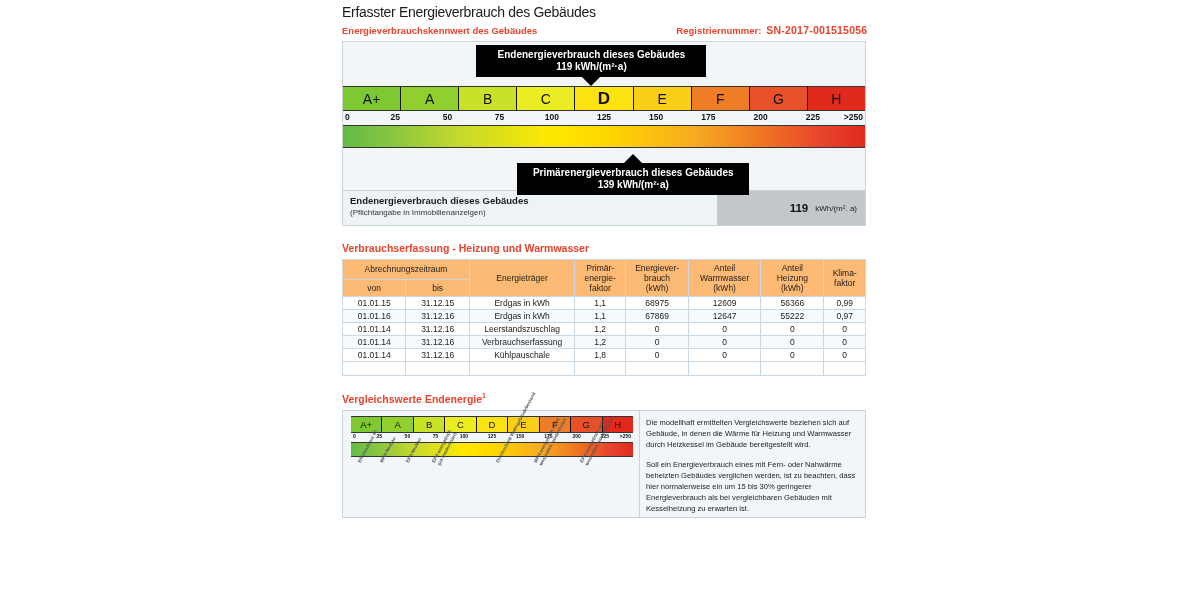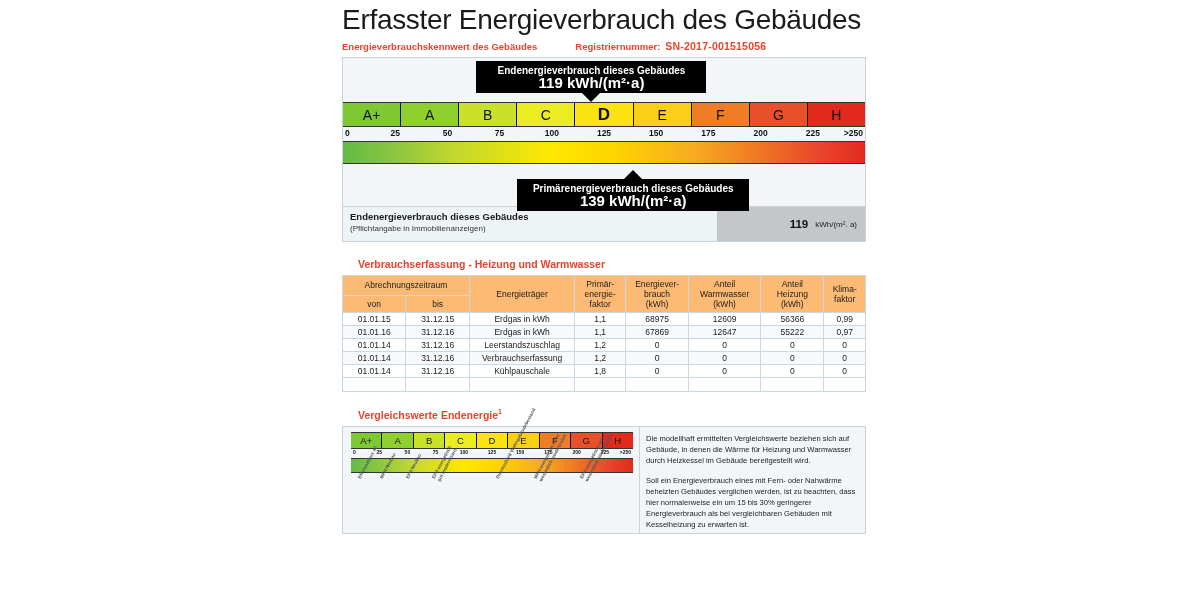--- a/index.html
+++ b/index.html
@@ -3,43 +3,43 @@
 <meta charset="utf-8">
 <style>
   html,body{margin:0;padding:0;}
   body{
     width:1200px;height:600px;background:#ffffff;
     font-family:"Liberation Sans", sans-serif;color:#1a1a1a;overflow:hidden;
   }
   .page{position:absolute;left:336px;top:0;width:532px;height:600px;}
 
   .doc-title{
-    font-size:28px;font-weight:400;letter-spacing:-0.3px;color:#1b1b1b;
+    font-size:14px;font-weight:400;letter-spacing:-0.3px;color:#1b1b1b;
     margin:4px 0 0 6px;white-space:nowrap;
   }
   .subhead-row{
     display:flex;align-items:baseline;margin:4px 0 0 6px;
-    font-size:9.5px;color:#e8432c;font-weight:600;
+    font-size:9.5px;color:#e8432c;font-weight:600;gap:39px;
   }
   .subhead-left{flex:0 0 auto;}
-  .subhead-right{margin-left:38px;white-space:nowrap;}
+  .subhead-right{margin-left:100px;white-space:nowrap;}
   .reg-no{font-weight:700;font-size:10.5px;letter-spacing:0.2px;margin-left:5px;}
 
   
   .scale-panel{
     position:relative;margin:5px 0 0 6px;width:524px;
     background:#f2f6f8;border:1px solid #c9d4da;box-sizing:border-box;
   }
   .callout-zone{position:relative;height:44px;}
   .callout{
     position:absolute;background:#000;color:#fff;text-align:center;
     padding:4px 9px 5px 9px;box-sizing:border-box;
   }
   .callout .l1{font-size:10px;font-weight:700;line-height:12px;white-space:nowrap;}
-  .callout .l2{font-size:15px;font-weight:700;line-height:11px;}
+  .callout .l2{font-size:10px;font-weight:700;line-height:11px;}
   .callout .tip{
     position:absolute;bottom:-9px;width:0;height:0;
     border-left:9px solid transparent;border-right:9px solid transparent;
     border-top:9px solid #000;
   }
   .callout-up .tip{
     bottom:auto;top:-9px;border-top:none;border-bottom:9px solid #000;
   }
 
   .bar{position:relative;height:23px;display:flex;border-top:1px solid #333;border-bottom:1px solid #333;}
@@ -67,21 +67,21 @@
   .footer-left .fl2{font-size:8px;color:#333;line-height:11px;}
   .footer-val{
     width:148px;background:#c3c7ca;display:flex;align-items:center;justify-content:flex-end;
     padding-right:8px;box-sizing:border-box;gap:7px;
   }
   .footer-val .v{font-size:11.5px;font-weight:700;color:#111;}
   .footer-val .u{font-size:8px;color:#222;}
 
   
   .sec-head{
-    margin:16px 0 5px 22px;font-size:10.5px;font-weight:700;color:#e8432c;
+    margin:16px 0 5px 6px;font-size:10.5px;font-weight:700;color:#e8432c;
   }
   .sec-head sup{font-size:7px;}
 
   
   table.cons{
     margin-left:6px;width:524px;border-collapse:collapse;
     background:#fff;font-size:8.5px;
   }
   table.cons th,table.cons td{
     border:1px solid #c9d8e2;text-align:center;color:#1b1b1b;

